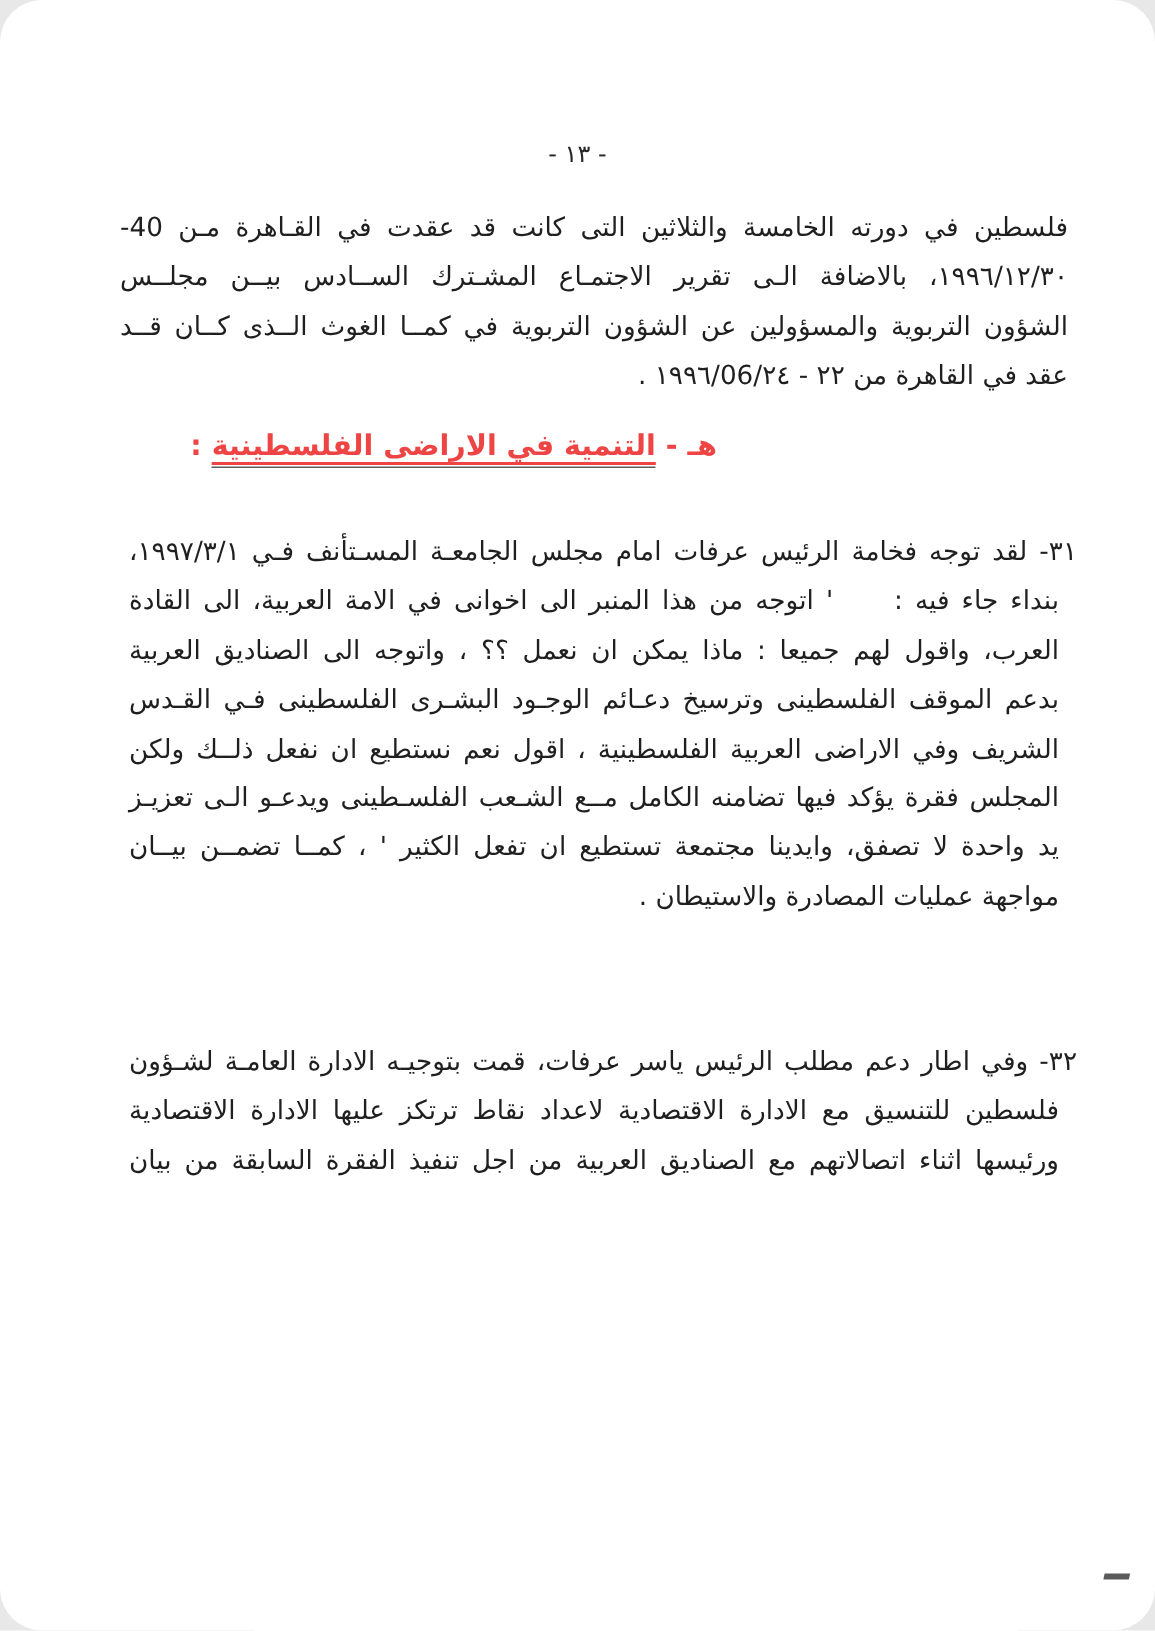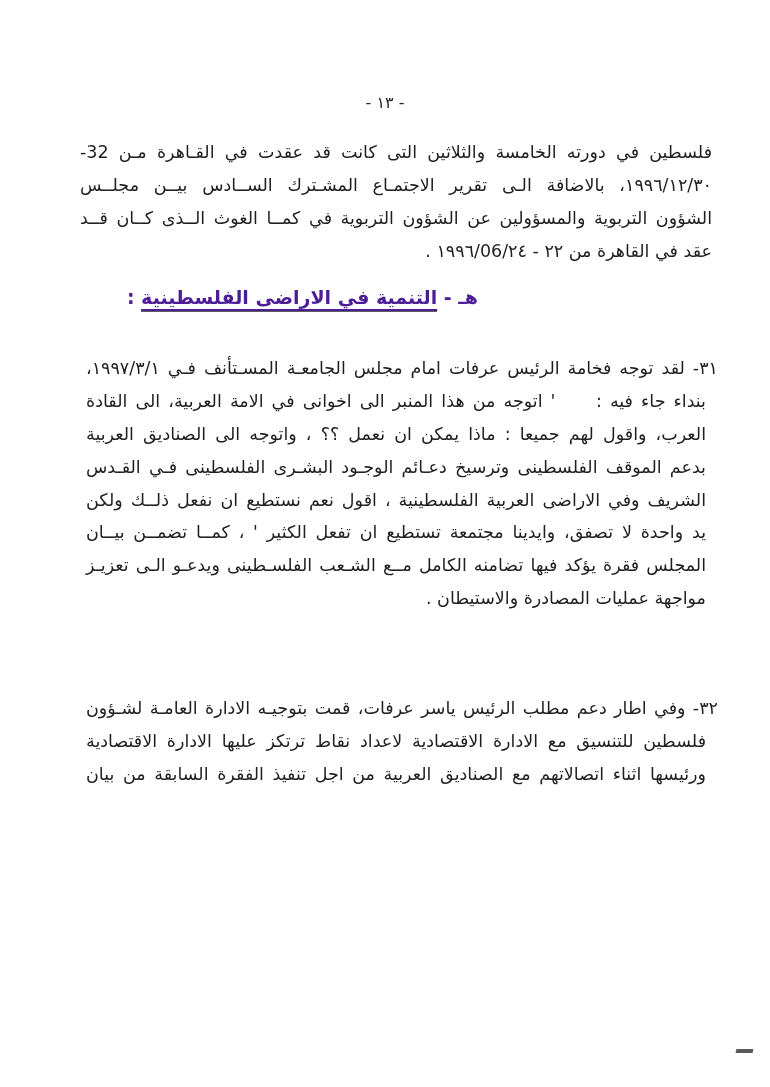--- a/index.html
+++ b/index.html
@@ -8,20 +8,21 @@
     background: #e8e8e8;
     font-family: "DejaVu Sans", sans-serif;
   }
   .page {
     position: relative;
     width: 770px; height: 1087px;
     background: #ffffff;
     color: #1f1f1f;
     direction: rtl;
     overflow: hidden;
+    border-radius: 28px;
   }
   .page-number {
     position: absolute;
     top: 93px; left: 0; right: 0;
     text-align: center;
     font-size: 16px;
     letter-spacing: 2px;
     color: #262626;
   }
   .para {
@@ -43,21 +44,21 @@
   .p31 { top: 352px; }
   .p32 { top: 692px; }
   .heading {
     position: absolute;
     top: 282px;
     right: 292px;
     font-size: 19px;
     font-weight: bold;
     line-height: 30px;
     white-space: nowrap;
-    color: #4c1d95;
+    color: #ef4444;
   }
   .heading .heading-title {
     text-decoration: underline;
     text-decoration-thickness: 1.5px;
     text-underline-offset: 5px;
     border-bottom: 1px solid rgba(40,40,40,0.75);
     padding-bottom: 3px;
   }
   .scan-artifact {
     position: absolute;
@@ -69,36 +70,36 @@
   }
 </style>
 </head>
 <body>
 
 <div class="page">
 
   <div class="page-number">- ١٣ -</div>
 
   <div class="para intro">
-      <div class="line">فلسطين في دورته الخامسة والثلاثين التى كانت قد عقدت في القـاهرة مـن 32-</div>
+      <div class="line">فلسطين في دورته الخامسة والثلاثين التى كانت قد عقدت في القـاهرة مـن 40-</div>
       <div class="line">١٩٩٦/١٢/٣٠، بالاضافة الـى تقرير الاجتمـاع المشـترك الســادس بيــن مجلــس</div>
       <div class="line">الشؤون التربوية والمسؤولين عن الشؤون التربوية في كمــا الغوث الــذى كــان قــد</div>
       <div class="line last">عقد في القاهرة من ٢٢ - ١٩٩٦/06/٢٤ .</div>
     </div>
 
   <div class="heading"><span>هـ - </span><span class="heading-title">التنمية في الاراضى الفلسطينية</span><span> :</span></div>
 
   <div class="para numbered p31">
       <div class="line first">٣١- لقد توجه فخامة الرئيس عرفات امام مجلس الجامعـة المسـتأنف فـي ١٩٩٧/٣/١،</div>
       <div class="line cont">بنداء جاء فيه :&nbsp;&nbsp;&nbsp;&nbsp; ' اتوجه من هذا المنبر الى اخوانى في الامة العربية، الى القادة</div>
       <div class="line cont">العرب، واقول لهم جميعا : ماذا يمكن ان نعمل ؟؟ ، واتوجه الى الصناديق العربية</div>
       <div class="line cont">بدعم الموقف الفلسطينى وترسيخ دعـائم الوجـود البشـرى الفلسطينى فـي القـدس</div>
       <div class="line cont">الشريف وفي الاراضى العربية الفلسطينية ، اقول نعم نستطيع ان نفعل ذلــك ولكن</div>
+      <div class="line cont">المجلس فقرة يؤكد فيها تضامنه الكامل مــع الشـعب الفلسـطينى ويدعـو الـى تعزيـز</div>
       <div class="line cont">يد واحدة لا تصفق، وايدينا مجتمعة تستطيع ان تفعل الكثير ' ، كمــا تضمــن بيــان</div>
-      <div class="line cont">المجلس فقرة يؤكد فيها تضامنه الكامل مــع الشـعب الفلسـطينى ويدعـو الـى تعزيـز</div>
       <div class="line cont last">مواجهة عمليات المصادرة والاستيطان .</div>
     </div>
 
   <div class="para numbered p32">
       <div class="line first">٣٢- وفي اطار دعم مطلب الرئيس ياسر عرفات، قمت بتوجيـه الادارة العامـة لشـؤون</div>
       <div class="line cont">فلسطين للتنسيق مع الادارة الاقتصادية لاعداد نقاط ترتكز عليها الادارة الاقتصادية</div>
       <div class="line cont">ورئيسها اثناء اتصالاتهم مع الصناديق العربية من اجل تنفيذ الفقرة السابقة من بيان</div>
     </div>
 
   <div class="scan-artifact"></div>

